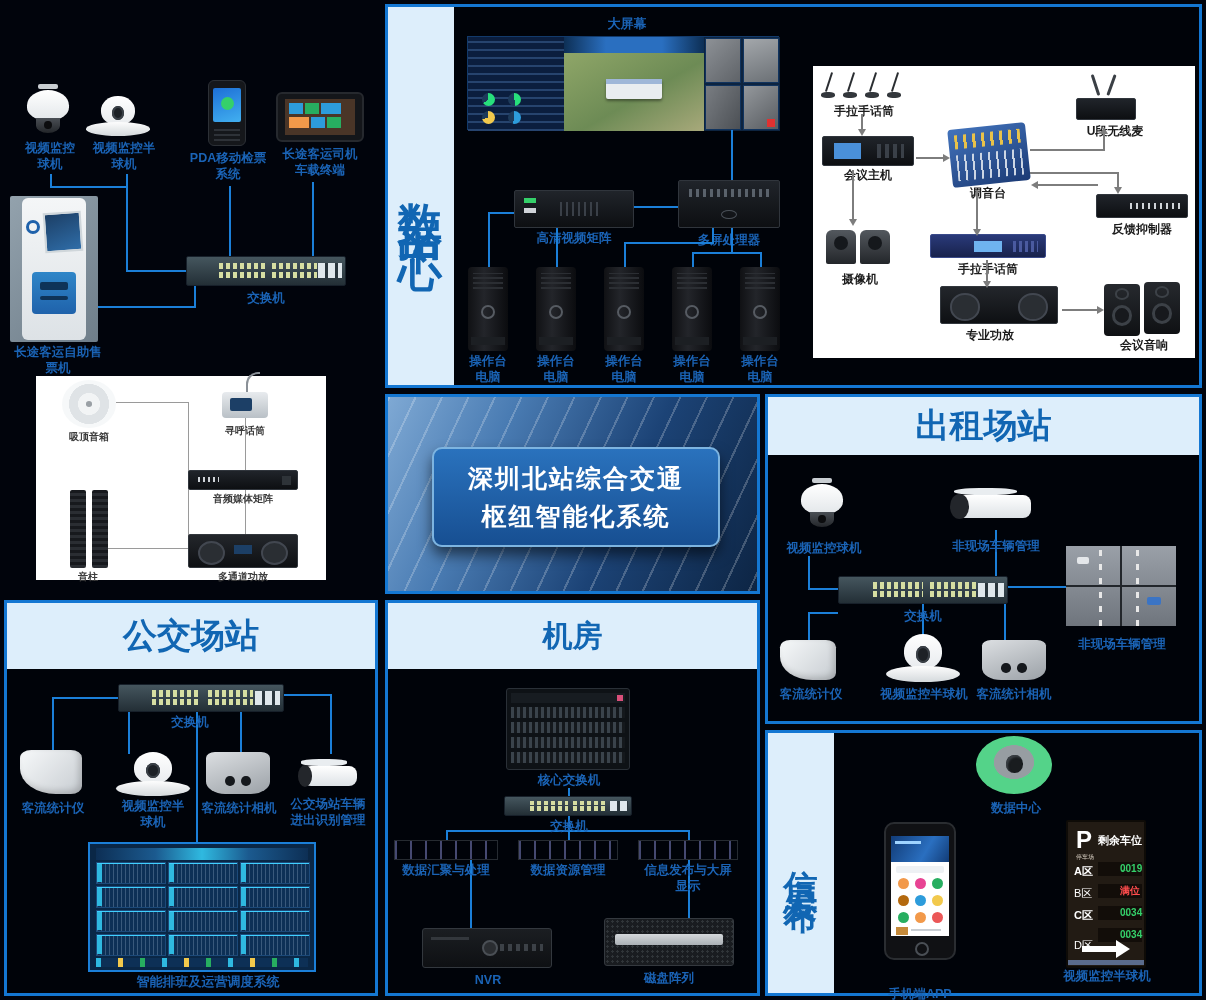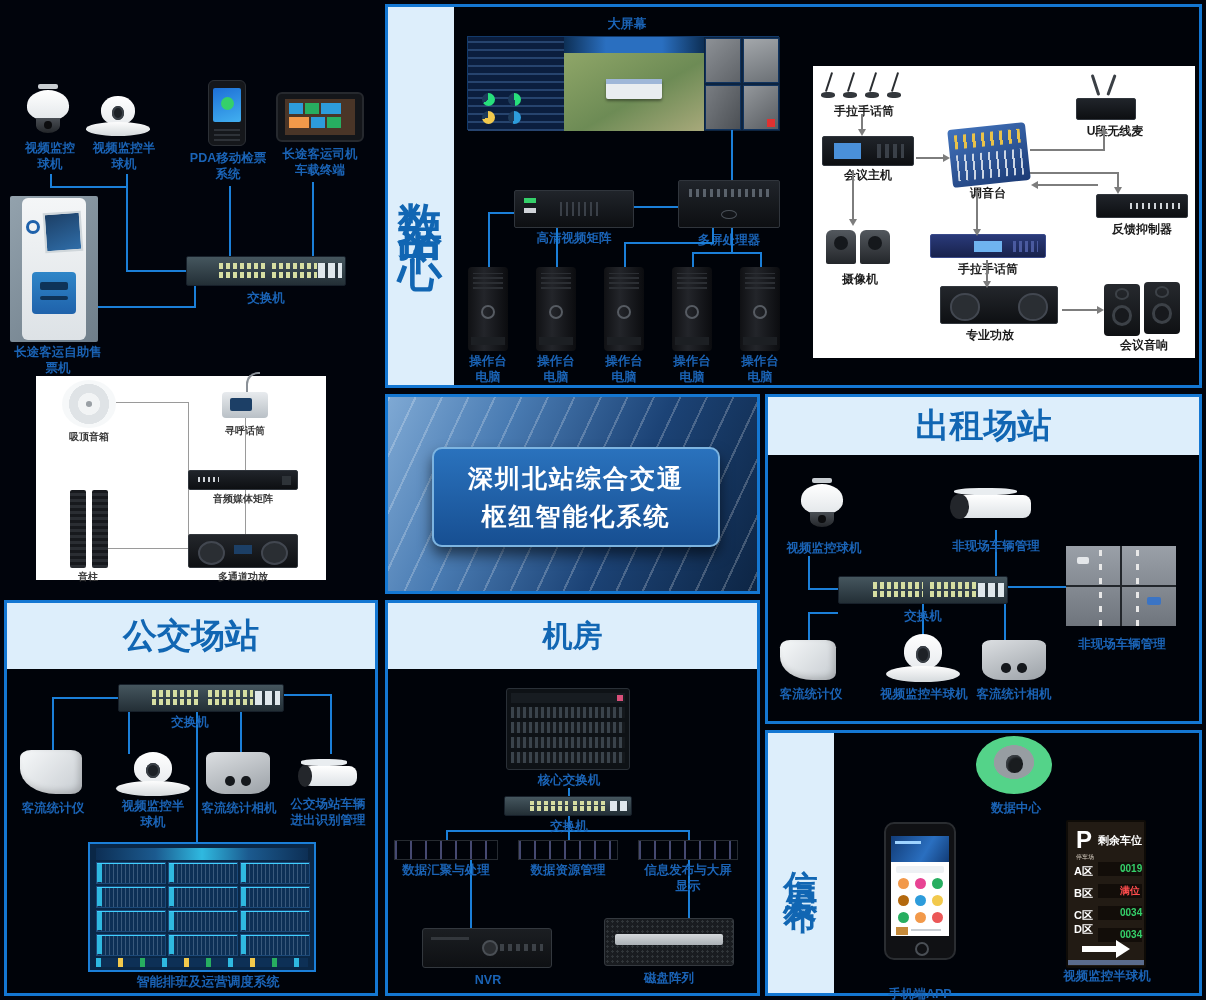--- a/index.html
+++ b/index.html
@@ -572,31 +572,31 @@
   </div>
   <div class="dev" style="left:1066px;top:820px;width:80px;height:148px;background:#221b14;border:2px solid #0e0b07;border-radius:2px">
     <div style="left:5px;top:5px;width:22px;height:26px;color:#fff;font-weight:bold;font-size:24px;line-height:26px;text-align:center">P</div>
     <div style="left:5px;top:31px;width:24px;color:#d8cfc2;font-size:6px;text-align:center">停车场</div>
     <div style="left:30px;top:11px;width:46px;color:#fff;font-weight:bold;font-size:11px">剩余车位</div>
     <div style="left:6px;top:42px;width:20px;color:#fff;font-weight:bold;font-size:11px">A区</div>
     <div style="left:30px;top:40px;width:44px;height:14px;background:#120d09;color:#35d06a;font-weight:bold;font-size:10px;line-height:14px;text-align:center">
         <span>←</span> 
         <span>0019</span>
       </div>
-    <div style="left:6px;top:64px;width:20px;color:#fff;font-weight:bold;font-size:11px">B区</div>
+    <div style="left:6px;top:64px;width:20px;color:#fff;font-weight:normal;font-size:11px">B区</div>
     <div style="left:30px;top:62px;width:44px;height:14px;background:#120d09;color:#ff4d4d;font-weight:bold;font-size:10px;line-height:14px;text-align:center">
         <span>↑</span> 
         <span>满位</span>
       </div>
     <div style="left:6px;top:86px;width:20px;color:#fff;font-weight:bold;font-size:11px">C区</div>
     <div style="left:30px;top:84px;width:44px;height:14px;background:#120d09;color:#35d06a;font-weight:bold;font-size:10px;line-height:14px;text-align:center">
         <span>→</span> 
         <span>0034</span>
       </div>
-    <div style="left:6px;top:100px;width:20px;color:#fff;font-weight:bold;font-size:11px">D区</div>
+    <div style="left:6px;top:116px;width:20px;color:#fff;font-weight:normal;font-size:11px">D区</div>
     <div style="left:30px;top:106px;width:44px;height:14px;background:#120d09;color:#35d06a;font-weight:bold;font-size:10px;line-height:14px;text-align:center">
         <span>→</span> 
         <span>0034</span>
       </div>
     <div style="left:14px;top:124px;width:36px;height:6px;background:#fff"></div>
     <div style="left:48px;top:118px;width:0;height:0;border-top:9px solid transparent;border-bottom:9px solid transparent;border-left:14px solid #fff"></div>
     <div style="left:0;top:138px;width:76px;height:5px;background:#5a6b8c"></div>
   </div>
   <div class="lbl" style="left:966px;top:800px;width:100px">数据中心</div>
   <div class="lbl" style="left:874px;top:986px;width:92px">手机端APP</div>

